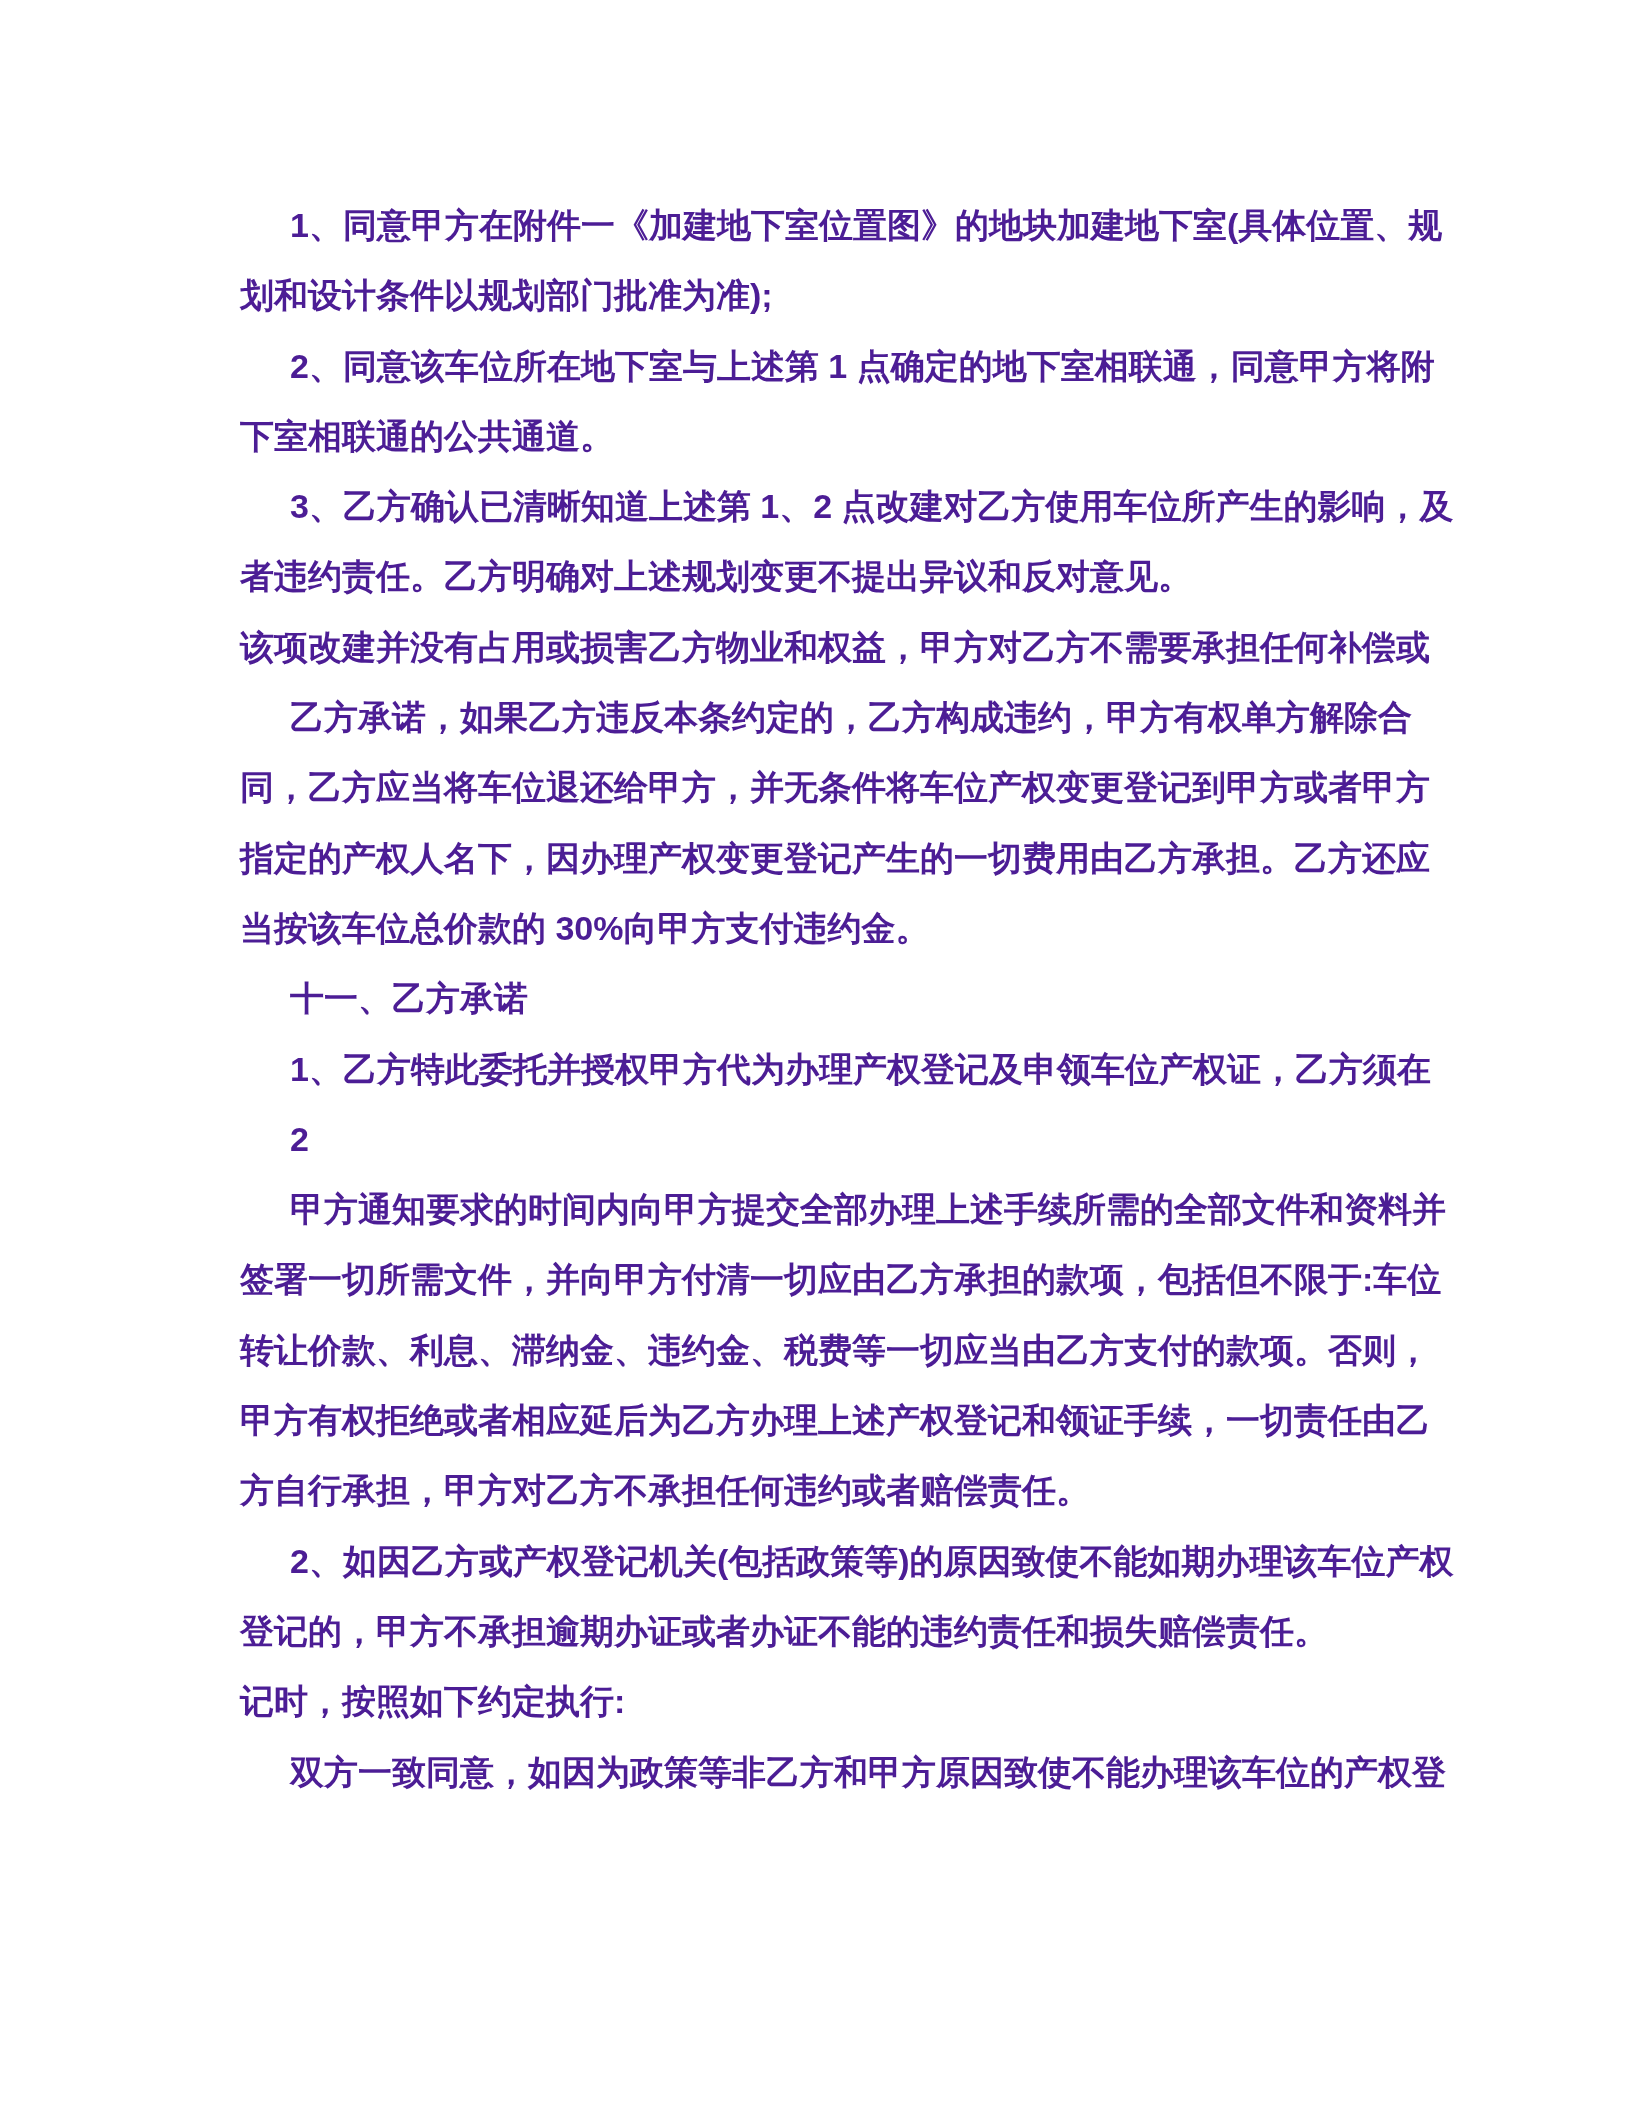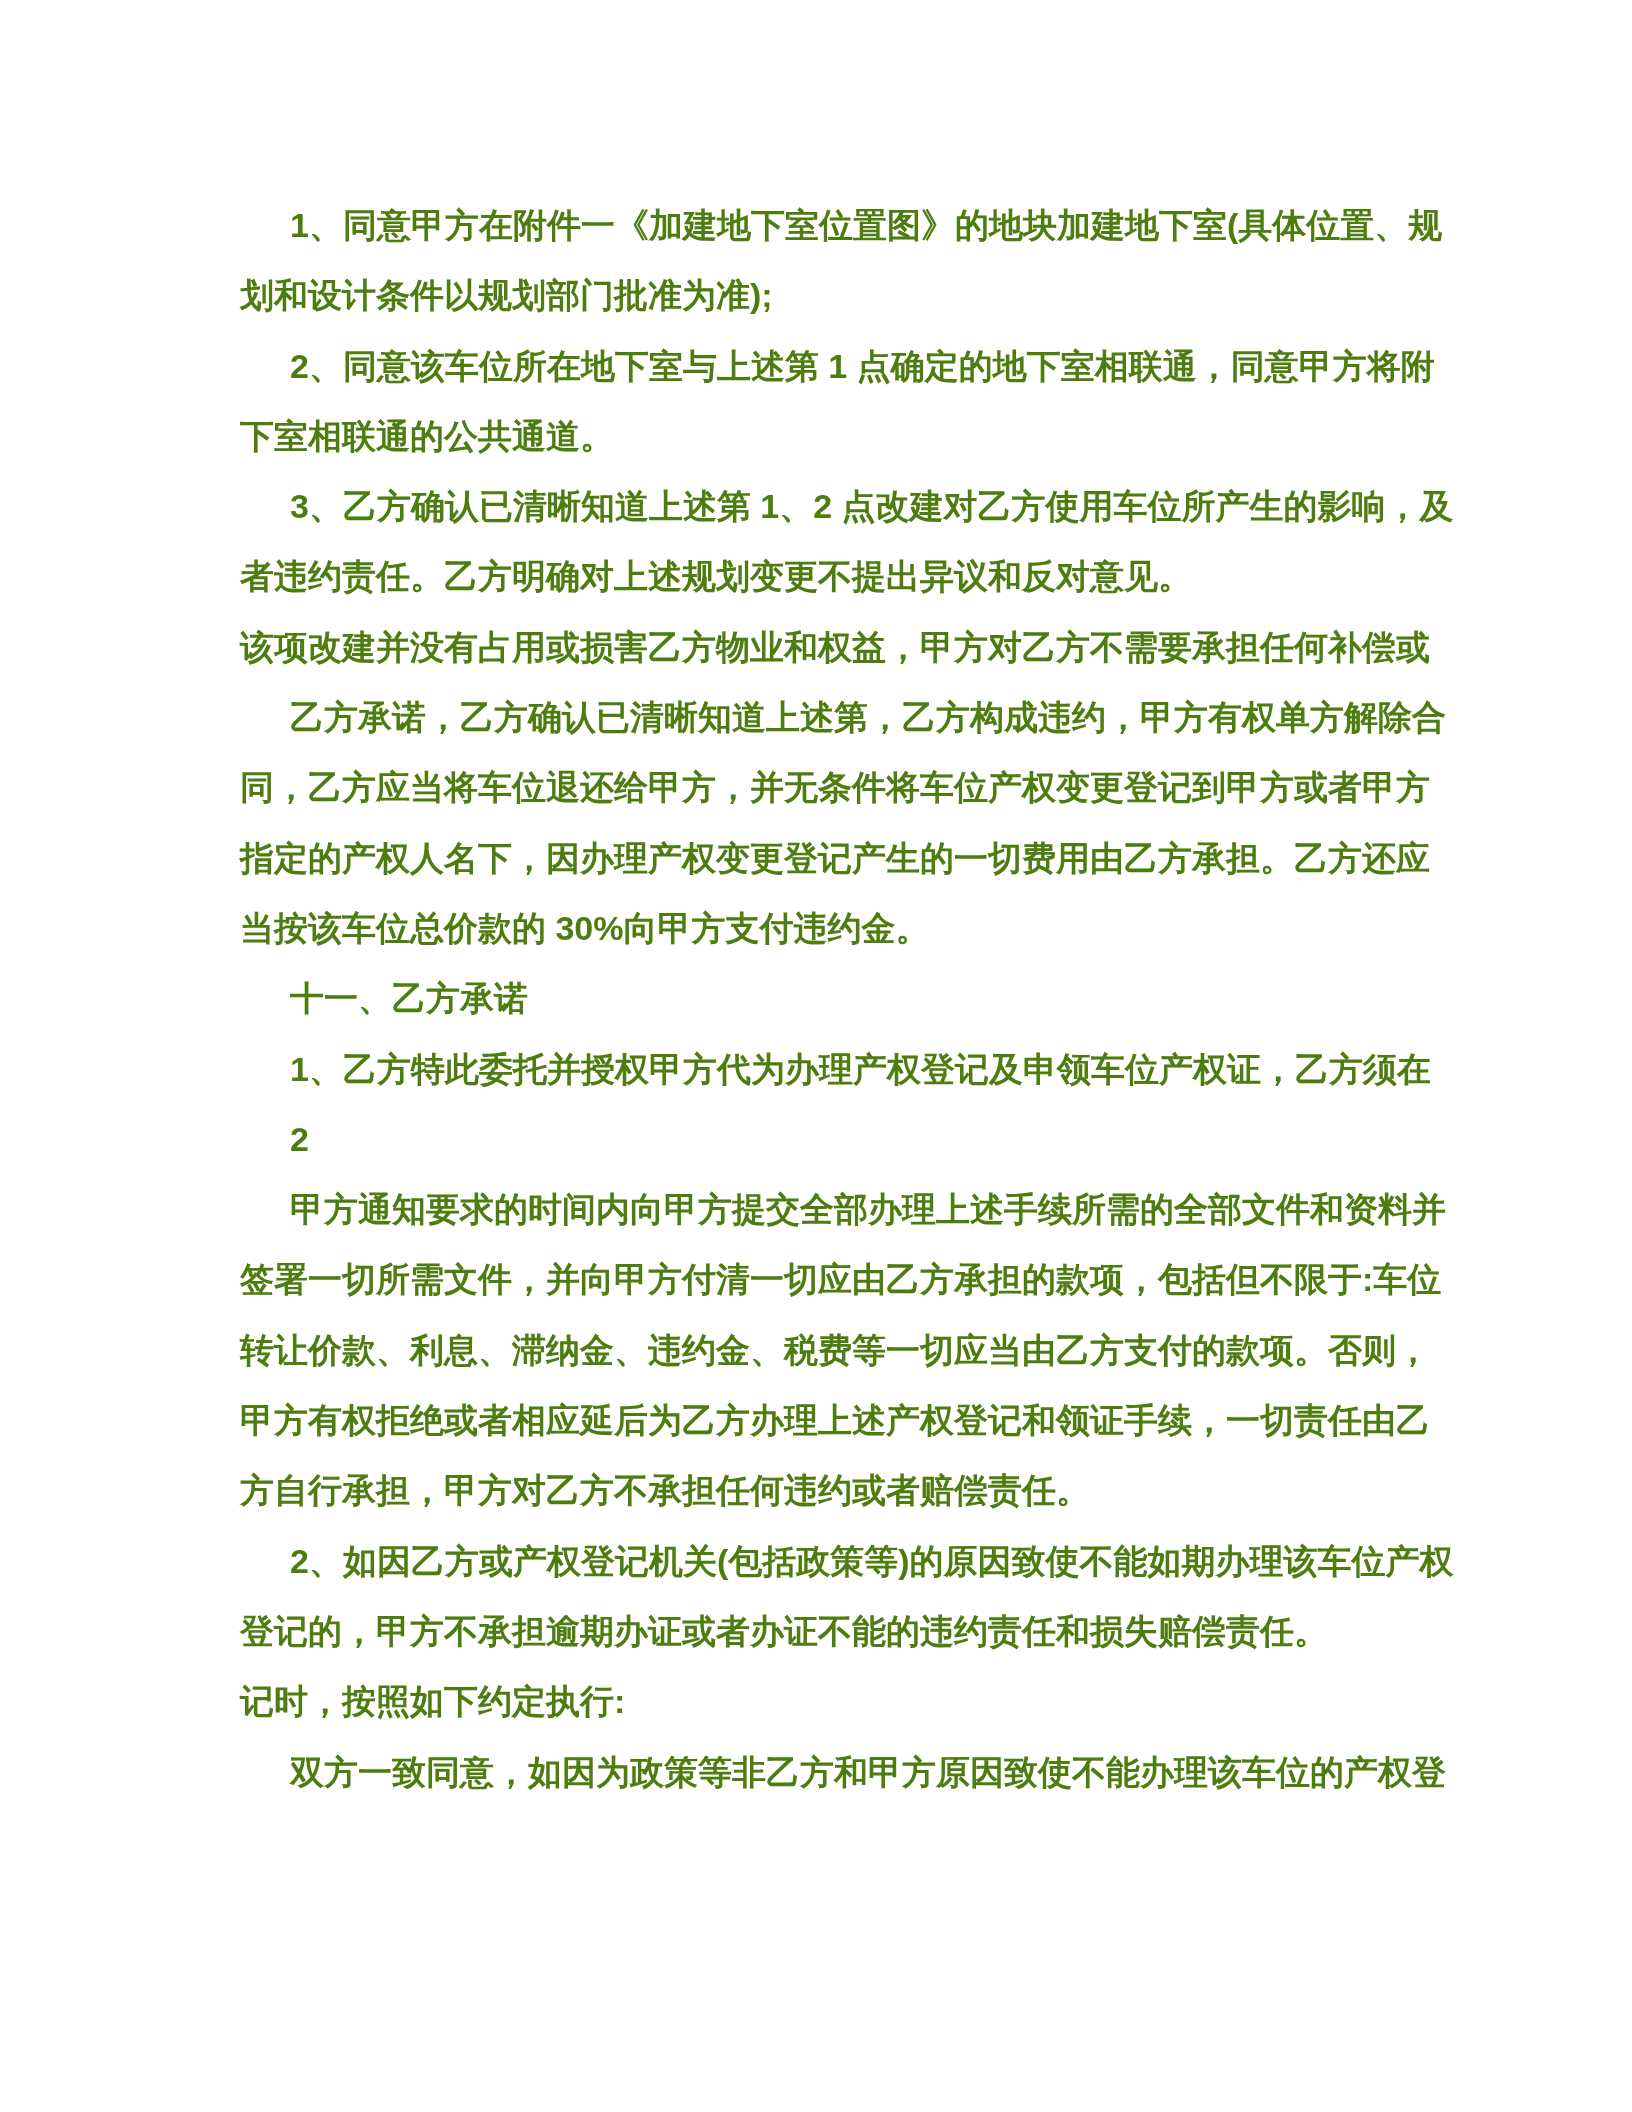--- a/index.html
+++ b/index.html
@@ -17,21 +17,21 @@
     width: 1632px;
     height: 2112px;
     background: #ffffff;
   }
   .doc {
     box-sizing: border-box;
     padding: 190px 117px 0 240px;
     font-family: "Liberation Sans", sans-serif;
     font-size: 34px;
     font-weight: 600;
-    color: #4d7c0f;
+    color: #4c1d95;
   }
   .line {
     height: 70.3px;
     line-height: 70.3px;
     white-space: nowrap;
   }
   .line.indent {
     padding-left: 50px;
   }
 </style>
@@ -40,21 +40,21 @@
 
 <div class="page">
   <div class="doc" id="doc-body">
       <div class="line indent">1、同意甲方在附件一《加建地下室位置图》的地块加建地下室(具体位置、规</div>
       <div class="line">划和设计条件以规划部门批准为准);</div>
       <div class="line indent">2、同意该车位所在地下室与上述第 1 点确定的地下室相联通，同意甲方将附</div>
       <div class="line">下室相联通的公共通道。</div>
       <div class="line indent">3、乙方确认已清晰知道上述第 1、2 点改建对乙方使用车位所产生的影响，及</div>
       <div class="line">者违约责任。乙方明确对上述规划变更不提出异议和反对意见。</div>
       <div class="line">该项改建并没有占用或损害乙方物业和权益，甲方对乙方不需要承担任何补偿或</div>
-      <div class="line indent">乙方承诺，乙方确认已清晰知道上述第，乙方构成违约，甲方有权单方解除合</div>
+      <div class="line indent">乙方承诺，如果乙方违反本条约定的，乙方构成违约，甲方有权单方解除合</div>
       <div class="line">同，乙方应当将车位退还给甲方，并无条件将车位产权变更登记到甲方或者甲方</div>
       <div class="line">指定的产权人名下，因办理产权变更登记产生的一切费用由乙方承担。乙方还应</div>
       <div class="line">当按该车位总价款的 30%向甲方支付违约金。</div>
       <div class="line indent">十一、乙方承诺</div>
       <div class="line indent">1、乙方特此委托并授权甲方代为办理产权登记及申领车位产权证，乙方须在</div>
       <div class="line indent">2</div>
       <div class="line indent">甲方通知要求的时间内向甲方提交全部办理上述手续所需的全部文件和资料并</div>
       <div class="line">签署一切所需文件，并向甲方付清一切应由乙方承担的款项，包括但不限于:车位</div>
       <div class="line">转让价款、利息、滞纳金、违约金、税费等一切应当由乙方支付的款项。否则，</div>
       <div class="line">甲方有权拒绝或者相应延后为乙方办理上述产权登记和领证手续，一切责任由乙</div>

